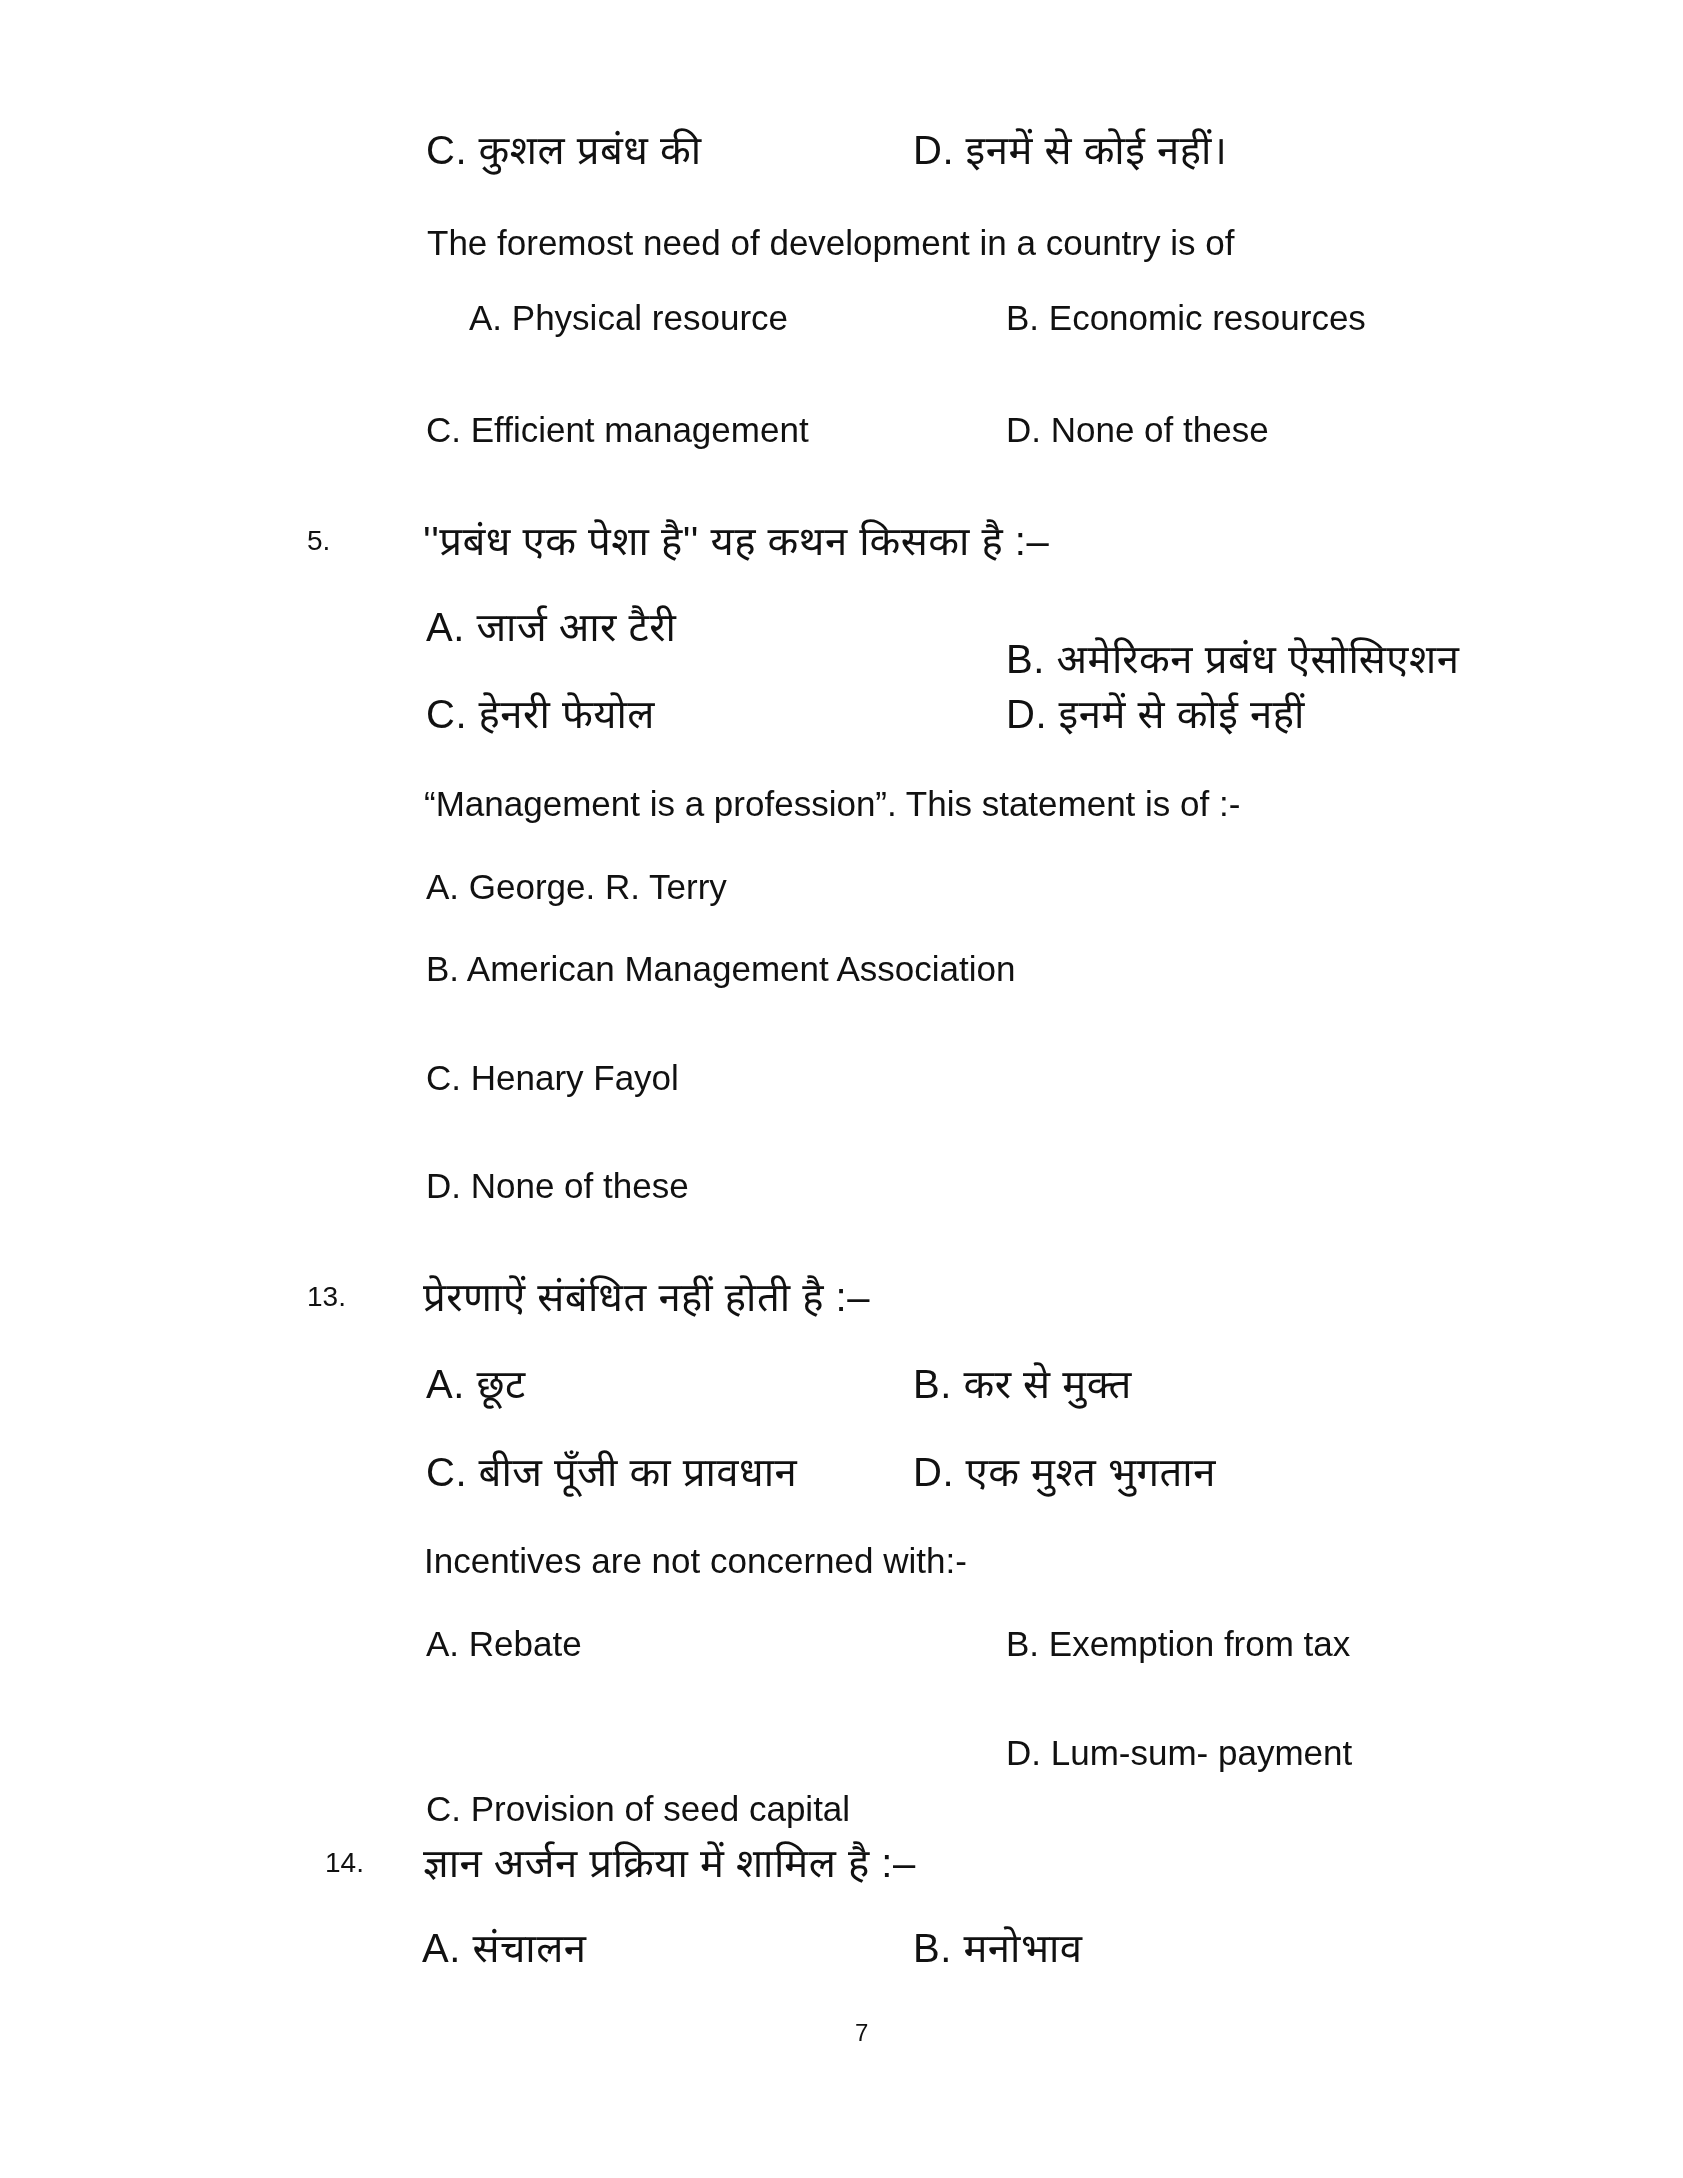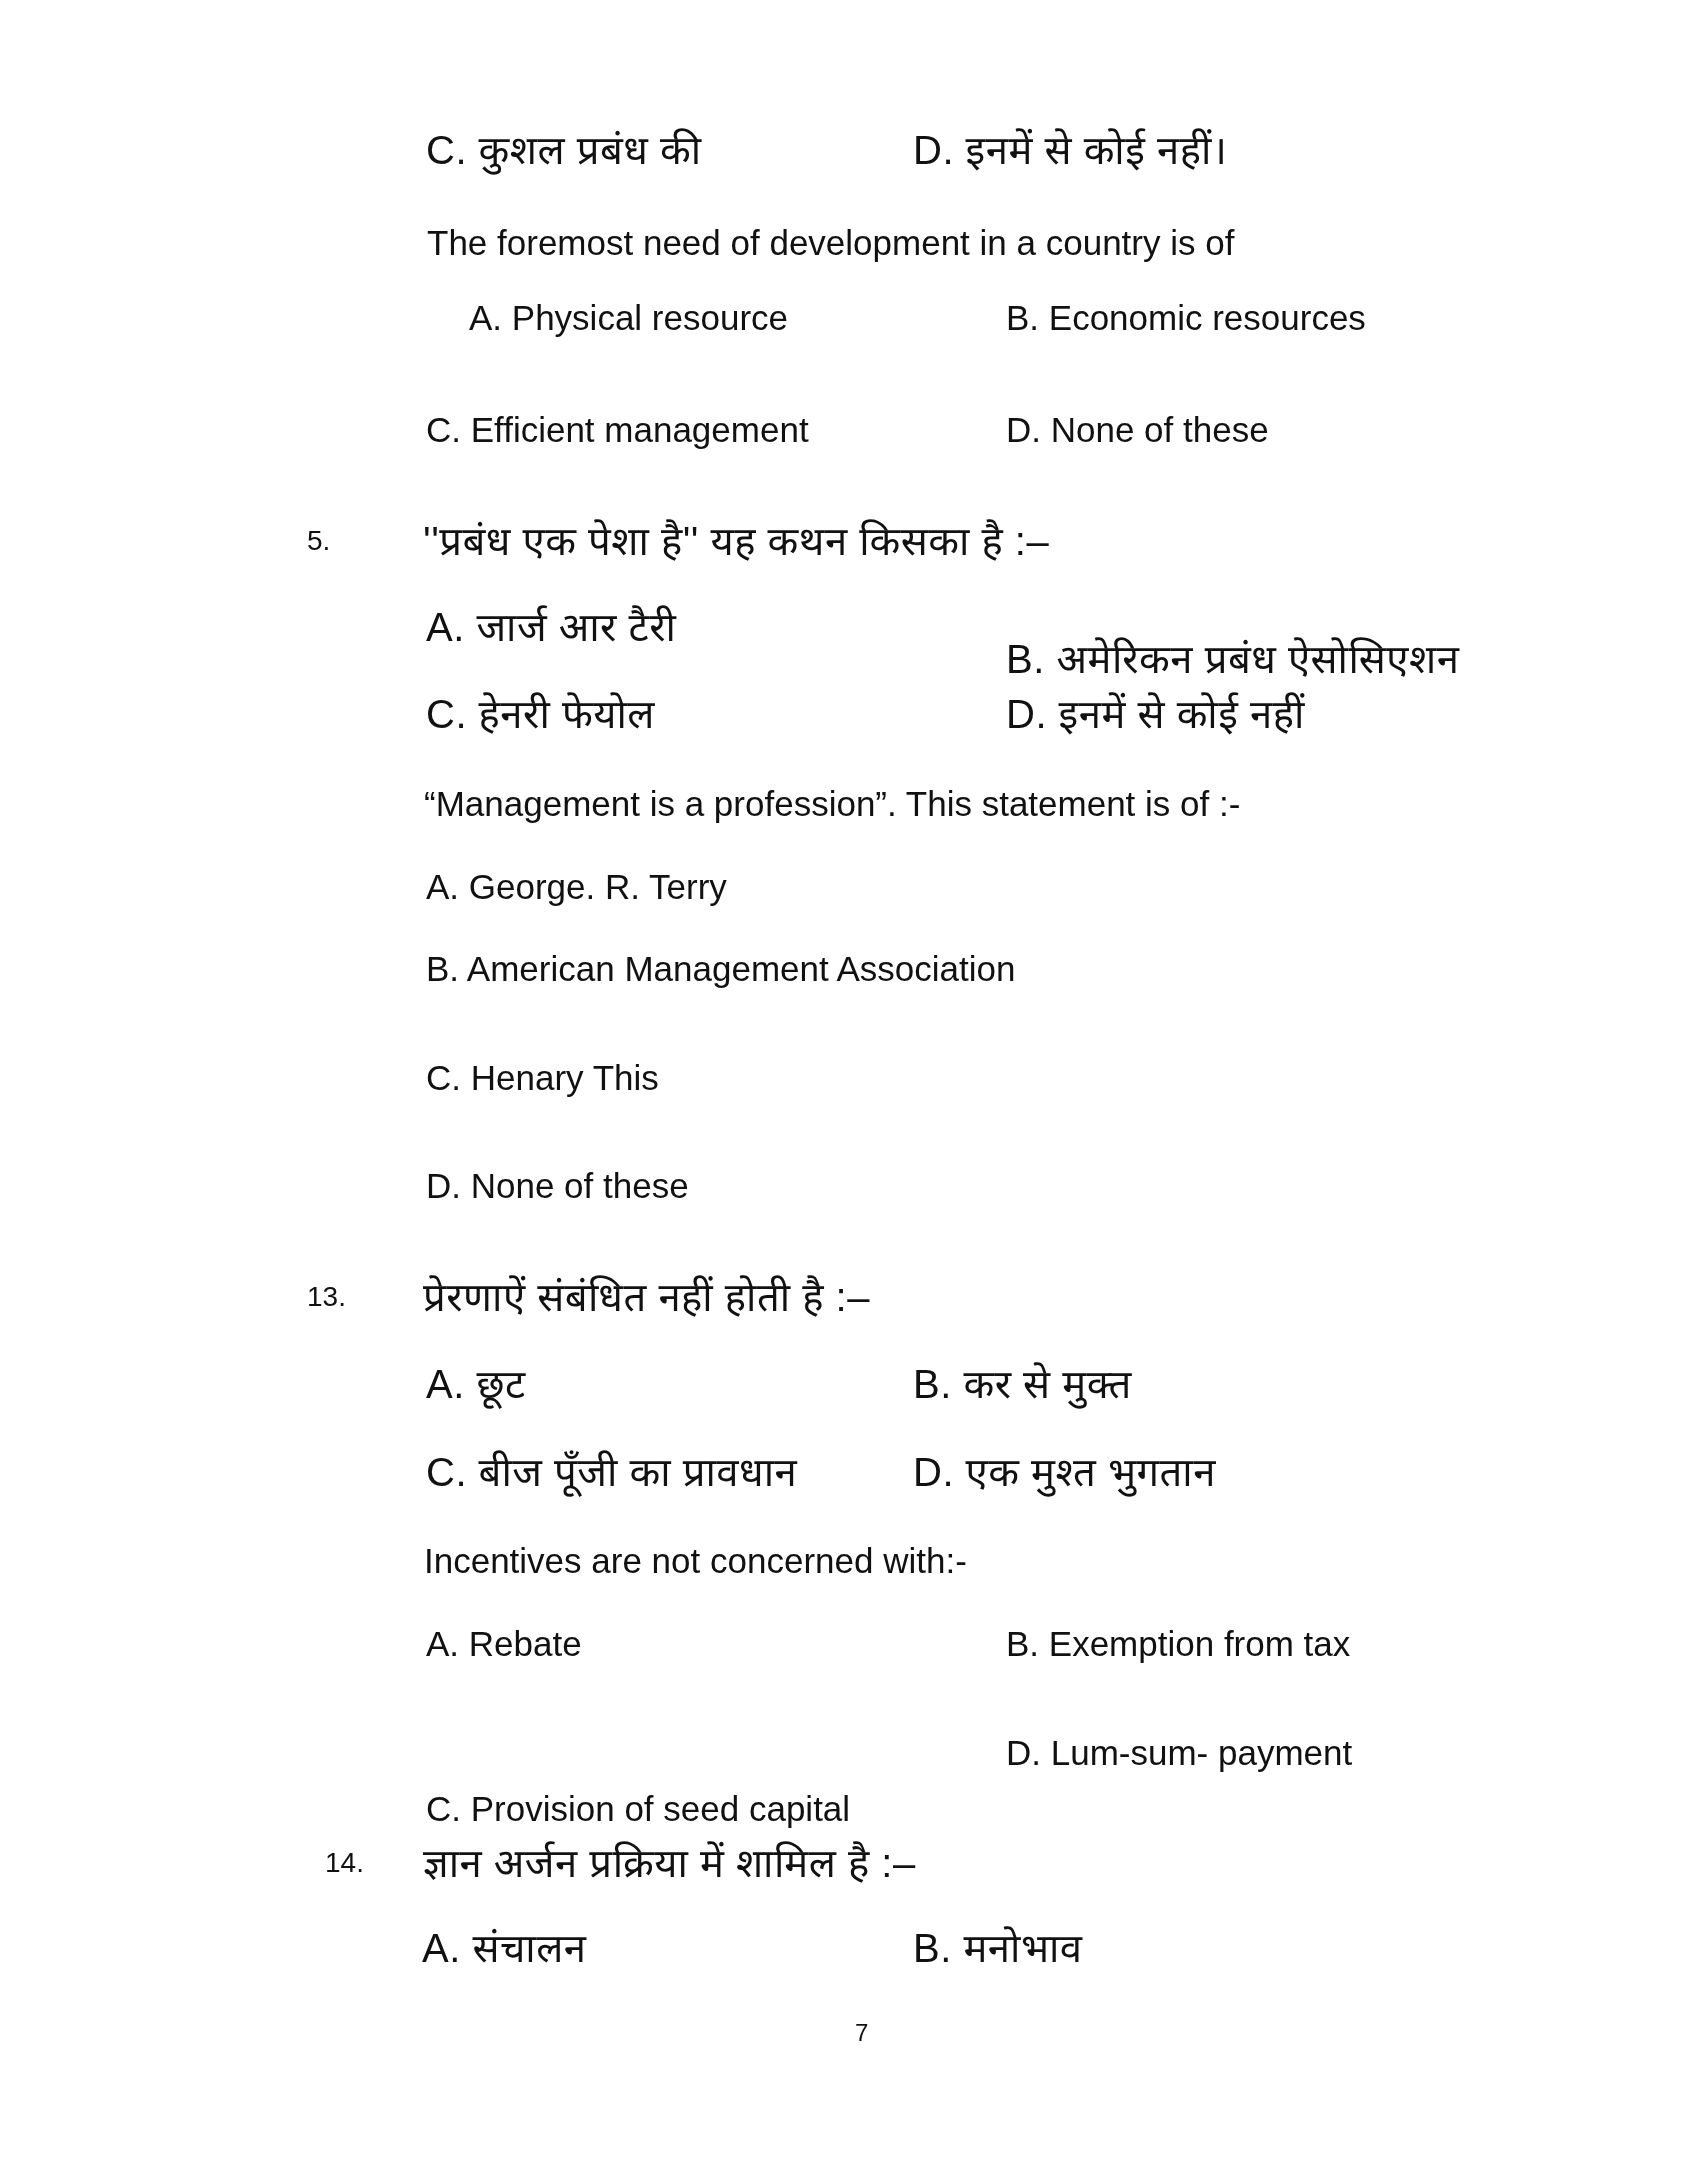--- a/index.html
+++ b/index.html
@@ -27,21 +27,21 @@
   <div class="qnum" style="left:307px; top:516px;">5.</div>
   <div class="ln hi" style="left:423px; top:516px;">''प्रबंध एक पेशा है'' यह कथन किसका है :–</div>
   <div class="ln hi" style="left:426px; top:602px;">A. जार्ज आर टैरी</div>
   <div class="ln hi" style="left:1006px; top:626px;margin-top:8px;">B. अमेरिकन प्रबंध ऐसोसिएशन</div>
   <div class="ln hi" style="left:426px; top:689px;">C. हेनरी फेयोल</div>
   <div class="ln hi" style="left:1006px; top:689px;">D. इनमें से कोई नहीं</div>
 
   <div class="ln" style="left:424px; top:779px;">“Management is a profession”. This statement is of :-</div>
   <div class="ln" style="left:426px; top:862px;">A. George. R. Terry</div>
   <div class="ln" style="left:426px; top:944px;">B. American Management Association</div>
-  <div class="ln" style="left:426px; top:1053px;">C. Henary This</div>
+  <div class="ln" style="left:426px; top:1053px;">C. Henary Fayol</div>
   <div class="ln" style="left:426px; top:1161px;">D. None of these</div>
 
   <div class="qnum" style="left:307px; top:1272px;">13.</div>
   <div class="ln hi" style="left:423px; top:1272px;">प्रेरणाऐं संबंधित नहीं होती है :–</div>
   <div class="ln hi" style="left:426px; top:1359px;">A. छूट</div>
   <div class="ln hi" style="left:913px; top:1359px;">B. कर से मुक्त</div>
   <div class="ln hi" style="left:426px; top:1447px;">C. बीज पूँजी का प्रावधान</div>
   <div class="ln hi" style="left:913px; top:1447px;">D. एक मुश्त भुगतान</div>
 
   <div class="ln" style="left:424px; top:1536px;">Incentives are not concerned with:-</div>

